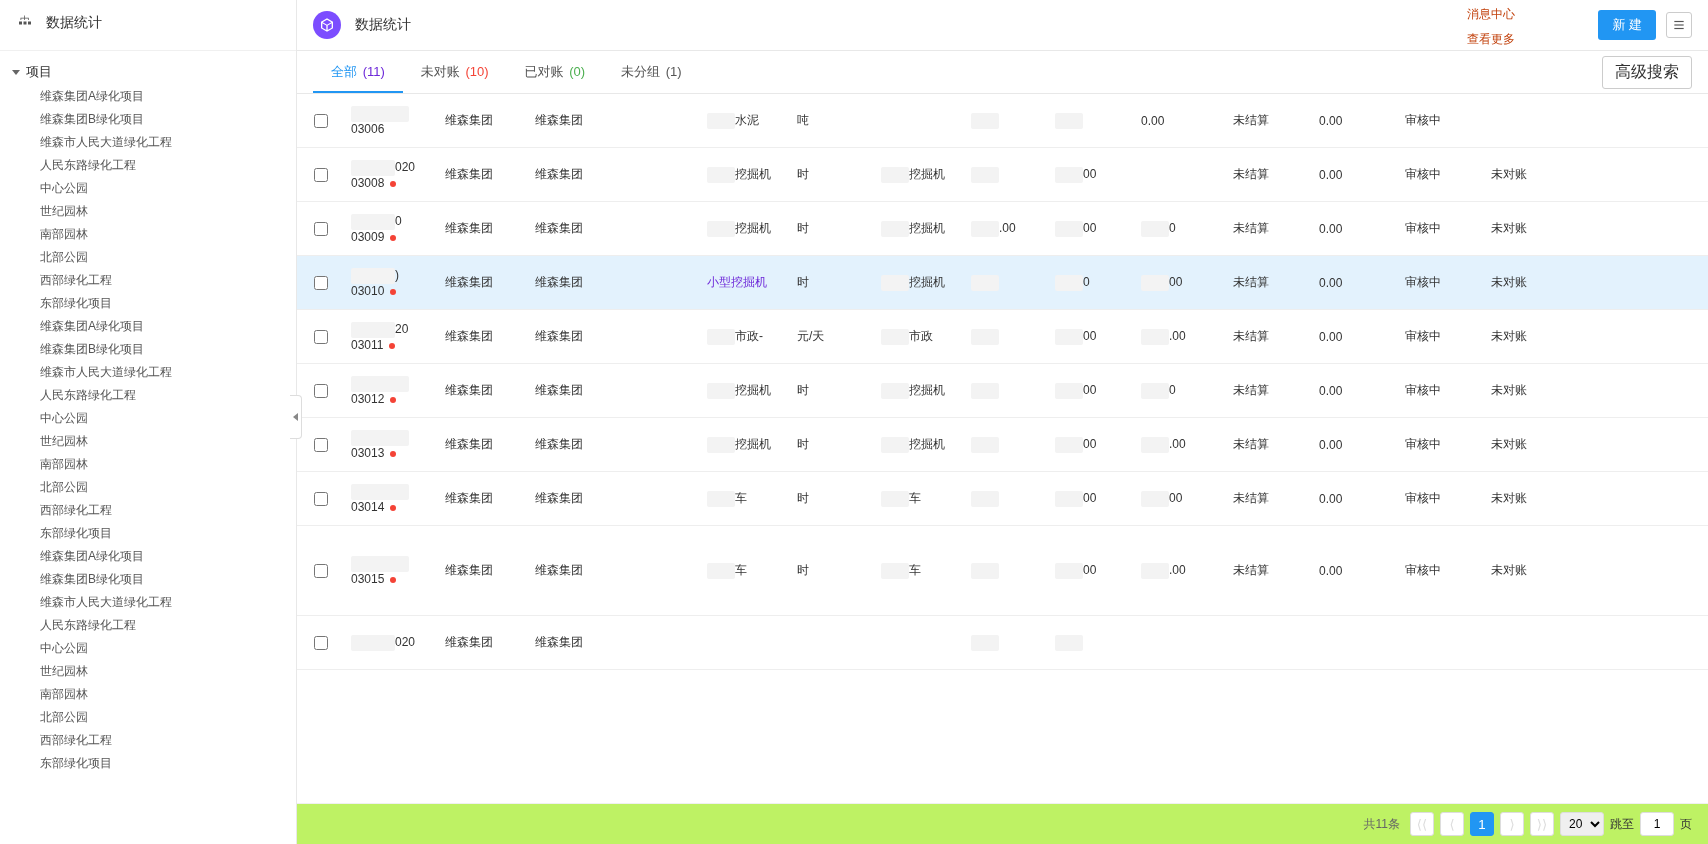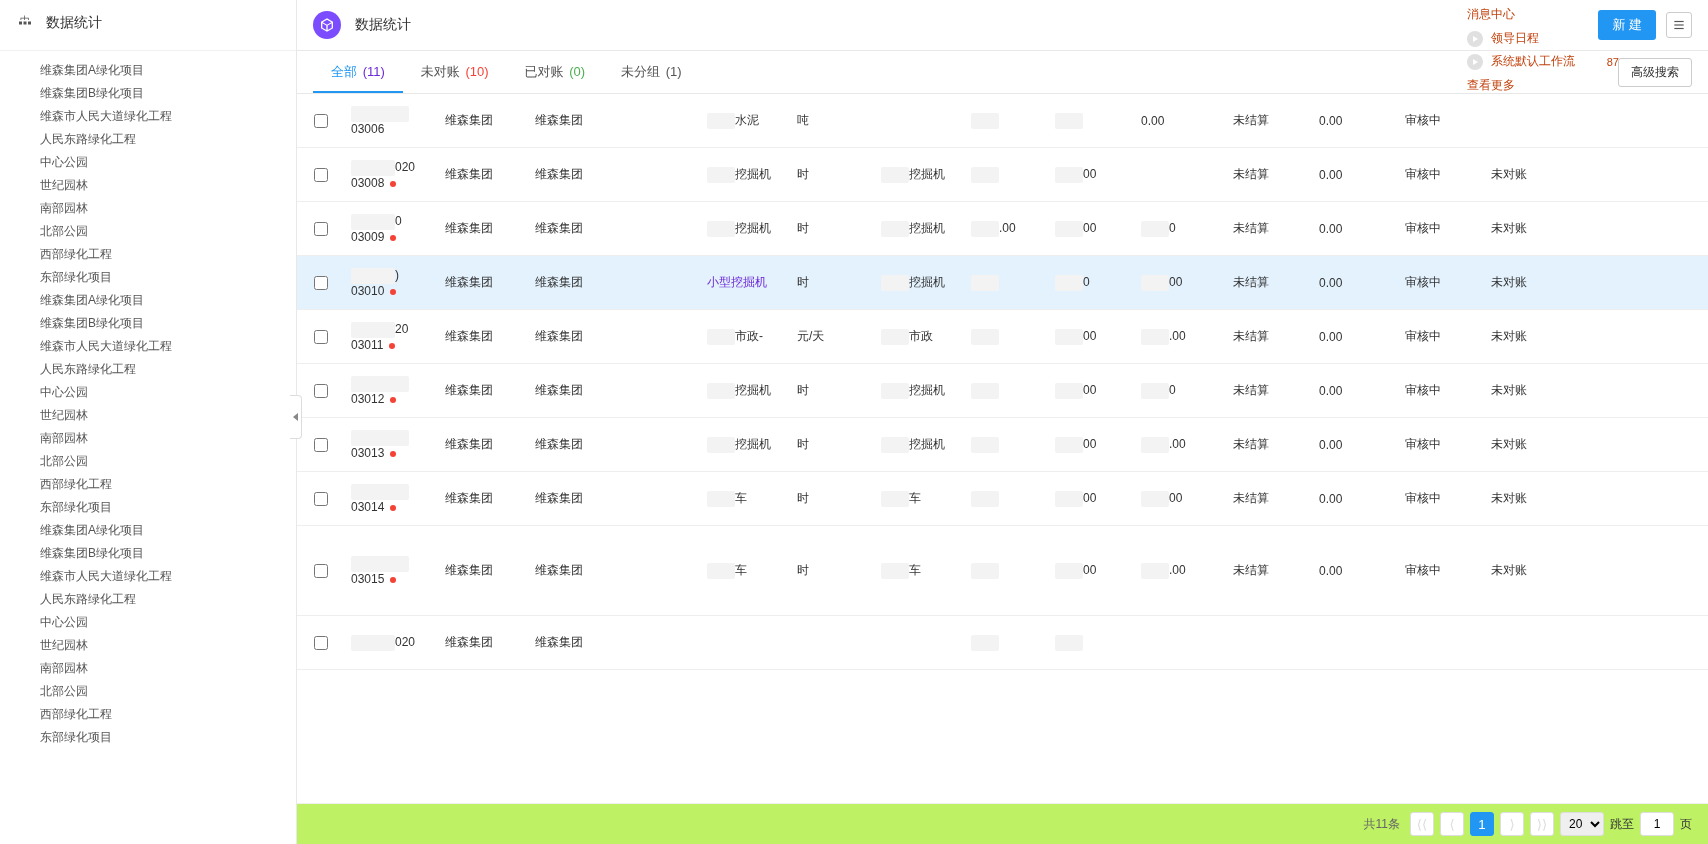--- a/index.html
+++ b/index.html
@@ -41,21 +41,21 @@
 
 
 .tabs-row { display: flex; align-items: center; padding: 0 16px; border-bottom: 1px solid #e8e8e8; position: relative; }
 .tab { padding: 12px 18px 10px; font-size: 13px; color: #555; cursor: pointer; border-bottom: 2px solid transparent; }
 .tab.active { color: #2196f3; border-bottom-color: #2196f3; }
 .tab .count { margin-left: 2px; }
 .tab .count.red { color: #f44336; }
 .tab .count.green { color: #4caf50; }
 .tab .count.blue { color: #6d28d9; }
 .tabs-right { margin-left: auto; display: flex; align-items: center; }
-.btn-outline { background: #fff; border: 1px solid #ccc; color: #333; padding: 5px 12px; border-radius: 3px; font-size: 12px; cursor: pointer; }
+.btn-outline { background: #fff; border: 1px solid #ccc; color: #333; padding: 5px 12px; border-radius: 3px; font-size: 16px; cursor: pointer; }
 
 
 .table-wrap { flex: 1; overflow-y: auto; position: relative; }
 .table-head, .table-row { display: flex; align-items: center; border-bottom: 1px solid #eee; }
 .table-head { font-size: 12px; color: #666; background: #fff; position: sticky; top: 0; z-index: 2; }
 .table-row { min-height: 54px; font-size: 12px; color: #333; }
 .table-row.highlight { background: #e3f2fd; }
 .col { padding: 8px 6px; overflow: hidden; text-overflow: ellipsis; }
 .col-check { width: 48px; display: flex; align-items: center; justify-content: center; }
 .col-id { width: 94px; position: relative; }
@@ -97,20 +97,24 @@
   <div class="sidebar">
     <div class="sidebar-header">
       <span class="sidebar-header-icon">
         <svg viewBox="0 0 24 24" width="18" height="18">
             <path fill="#555" d="M12 2l-1 0 0 3-5 0 0 3 1 0 0-2 4 0 0 2 1 0 0-2 4 0 0 2 1 0 0-3-5 0 0-3zM4 10h4v4H4zM10 10h4v4h-4zM16 10h4v4h-4z"></path>
           </svg>
       </span>
       <span class="sidebar-header-title">数据统计</span>
     </div>
     <div class="sidebar-tree">
+      <div class="tree-root">
+        <span class="tree-root-caret"></span>
+        <span class="tree-root-label">项目</span>
+      </div>
       <div id="tree-items">
           <div class="tree-item">维森集团A绿化项目</div>
           <div class="tree-item">维森集团B绿化项目</div>
           <div class="tree-item">维森市人民大道绿化工程</div>
           <div class="tree-item">人民东路绿化工程</div>
           <div class="tree-item">中心公园</div>
           <div class="tree-item">世纪园林</div>
           <div class="tree-item">南部园林</div>
           <div class="tree-item">北部公园</div>
           <div class="tree-item">西部绿化工程</div>
@@ -137,32 +141,20 @@
           <div class="tree-item">东部绿化项目</div>
         </div>
     </div>
   </div>
 
   <div class="collapse-handle"></div>
 
   <div class="main">
     <div class="notif-panel">
       <div class="notif-title">消息中心</div>
-      <div id="notif-rows">
-          <div class="notif-row">
-            <span class="notif-dot"></span>
-            <span>领导日程</span>
-            <span class="notif-badge"></span>
-          </div>
-          <div class="notif-row">
-            <span class="notif-dot"></span>
-            <span>系统默认工作流</span>
-            <span class="notif-badge">87</span>
-          </div>
-        </div>
       <div class="notif-more">查看更多</div>
     </div>
 
     <div class="main-header">
       <span class="main-header-icon">
         <svg viewBox="0 0 24 24">
             <path d="M12 2L3 7v10l9 5 9-5V7l-9-5zm0 2.3L18.5 8 12 11.7 5.5 8 12 4.3zM5 9.5l6 3.4v6.6l-6-3.3V9.5zm8 10V12.9l6-3.4v6.7l-6 3.3z"></path>
           </svg>
       </span>
       <span class="main-header-title">数据统计</span>

